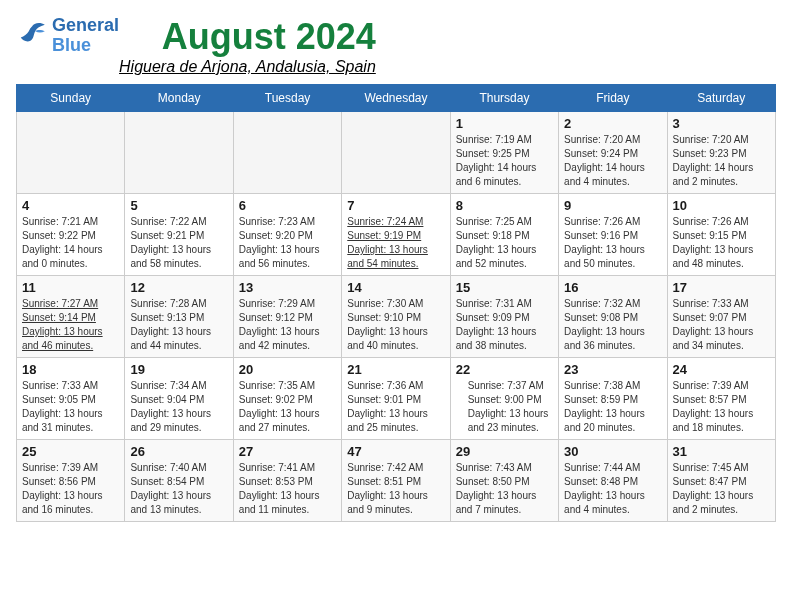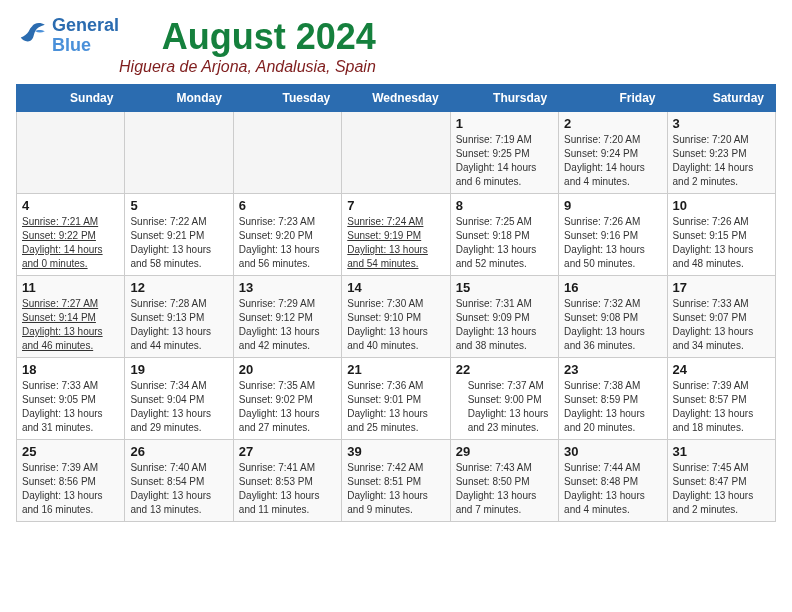--- a/index.html
+++ b/index.html
@@ -36,35 +36,36 @@
     .title-block {
       text-align: right;
     }
     .month-title {
       font-size: 36px;
       font-weight: bold;
       color: #15803d;
     }
     .location {
       font-size: 16px;
-      color: #7f1d1d;
+      color: #000000;
       font-style: italic;
+      text-decoration: underline;
     }
     table {
       width: 100%;
       border-collapse: collapse;
       font-size: 11px;
     }
     thead tr th {
       background-color: #2b6cb0;
       color: #fff;
-      text-align: right;
+      text-align: center;
       padding: 6px 11px;
       font-size: 12px;
-      font-weight: bold;
+      font-weight: normal;
       border: 1px solid #2b6cb0;
     }
     tbody tr td {
       border: 1px solid #ccc;
       vertical-align: top;
       padding: 4px 5px;
       width: calc(100% / 7);
       min-height: 70px;
       background: #fff;
     }
@@ -143,21 +144,21 @@
           <span class="day-number">3</span>
           <div class="cell-text" style="white-space: pre-line;">Sunrise: 7:20 AM
 Sunset: 9:23 PM
 Daylight: 14 hours
 and 2 minutes.</div>
         </td>
       </tr>
       <tr>
         <td>
           <span class="day-number">4</span>
-          <div class="cell-text" style="white-space: pre-line; text-decoration: underline;">Sunrise: 7:21 AM
+          <div class="cell-text" style="white-space: pre-line;">Sunrise: 7:21 AM
 Sunset: 9:22 PM
 Daylight: 14 hours
 and 0 minutes.</div>
         </td>
         <td>
           <span class="day-number">5</span>
           <div class="cell-text" style="white-space: pre-line;">Sunrise: 7:22 AM
 Sunset: 9:21 PM
 Daylight: 13 hours
 and 58 minutes.</div>
@@ -316,21 +317,21 @@
 and 13 minutes.</div>
         </td>
         <td>
           <span class="day-number">27</span>
           <div class="cell-text" style="white-space: pre-line;">Sunrise: 7:41 AM
 Sunset: 8:53 PM
 Daylight: 13 hours
 and 11 minutes.</div>
         </td>
         <td>
-          <span class="day-number">39</span>
+          <span class="day-number">47</span>
           <div class="cell-text" style="white-space: pre-line;">Sunrise: 7:42 AM
 Sunset: 8:51 PM
 Daylight: 13 hours
 and 9 minutes.</div>
         </td>
         <td>
           <span class="day-number">29</span>
           <div class="cell-text" style="white-space: pre-line;">Sunrise: 7:43 AM
 Sunset: 8:50 PM
 Daylight: 13 hours

